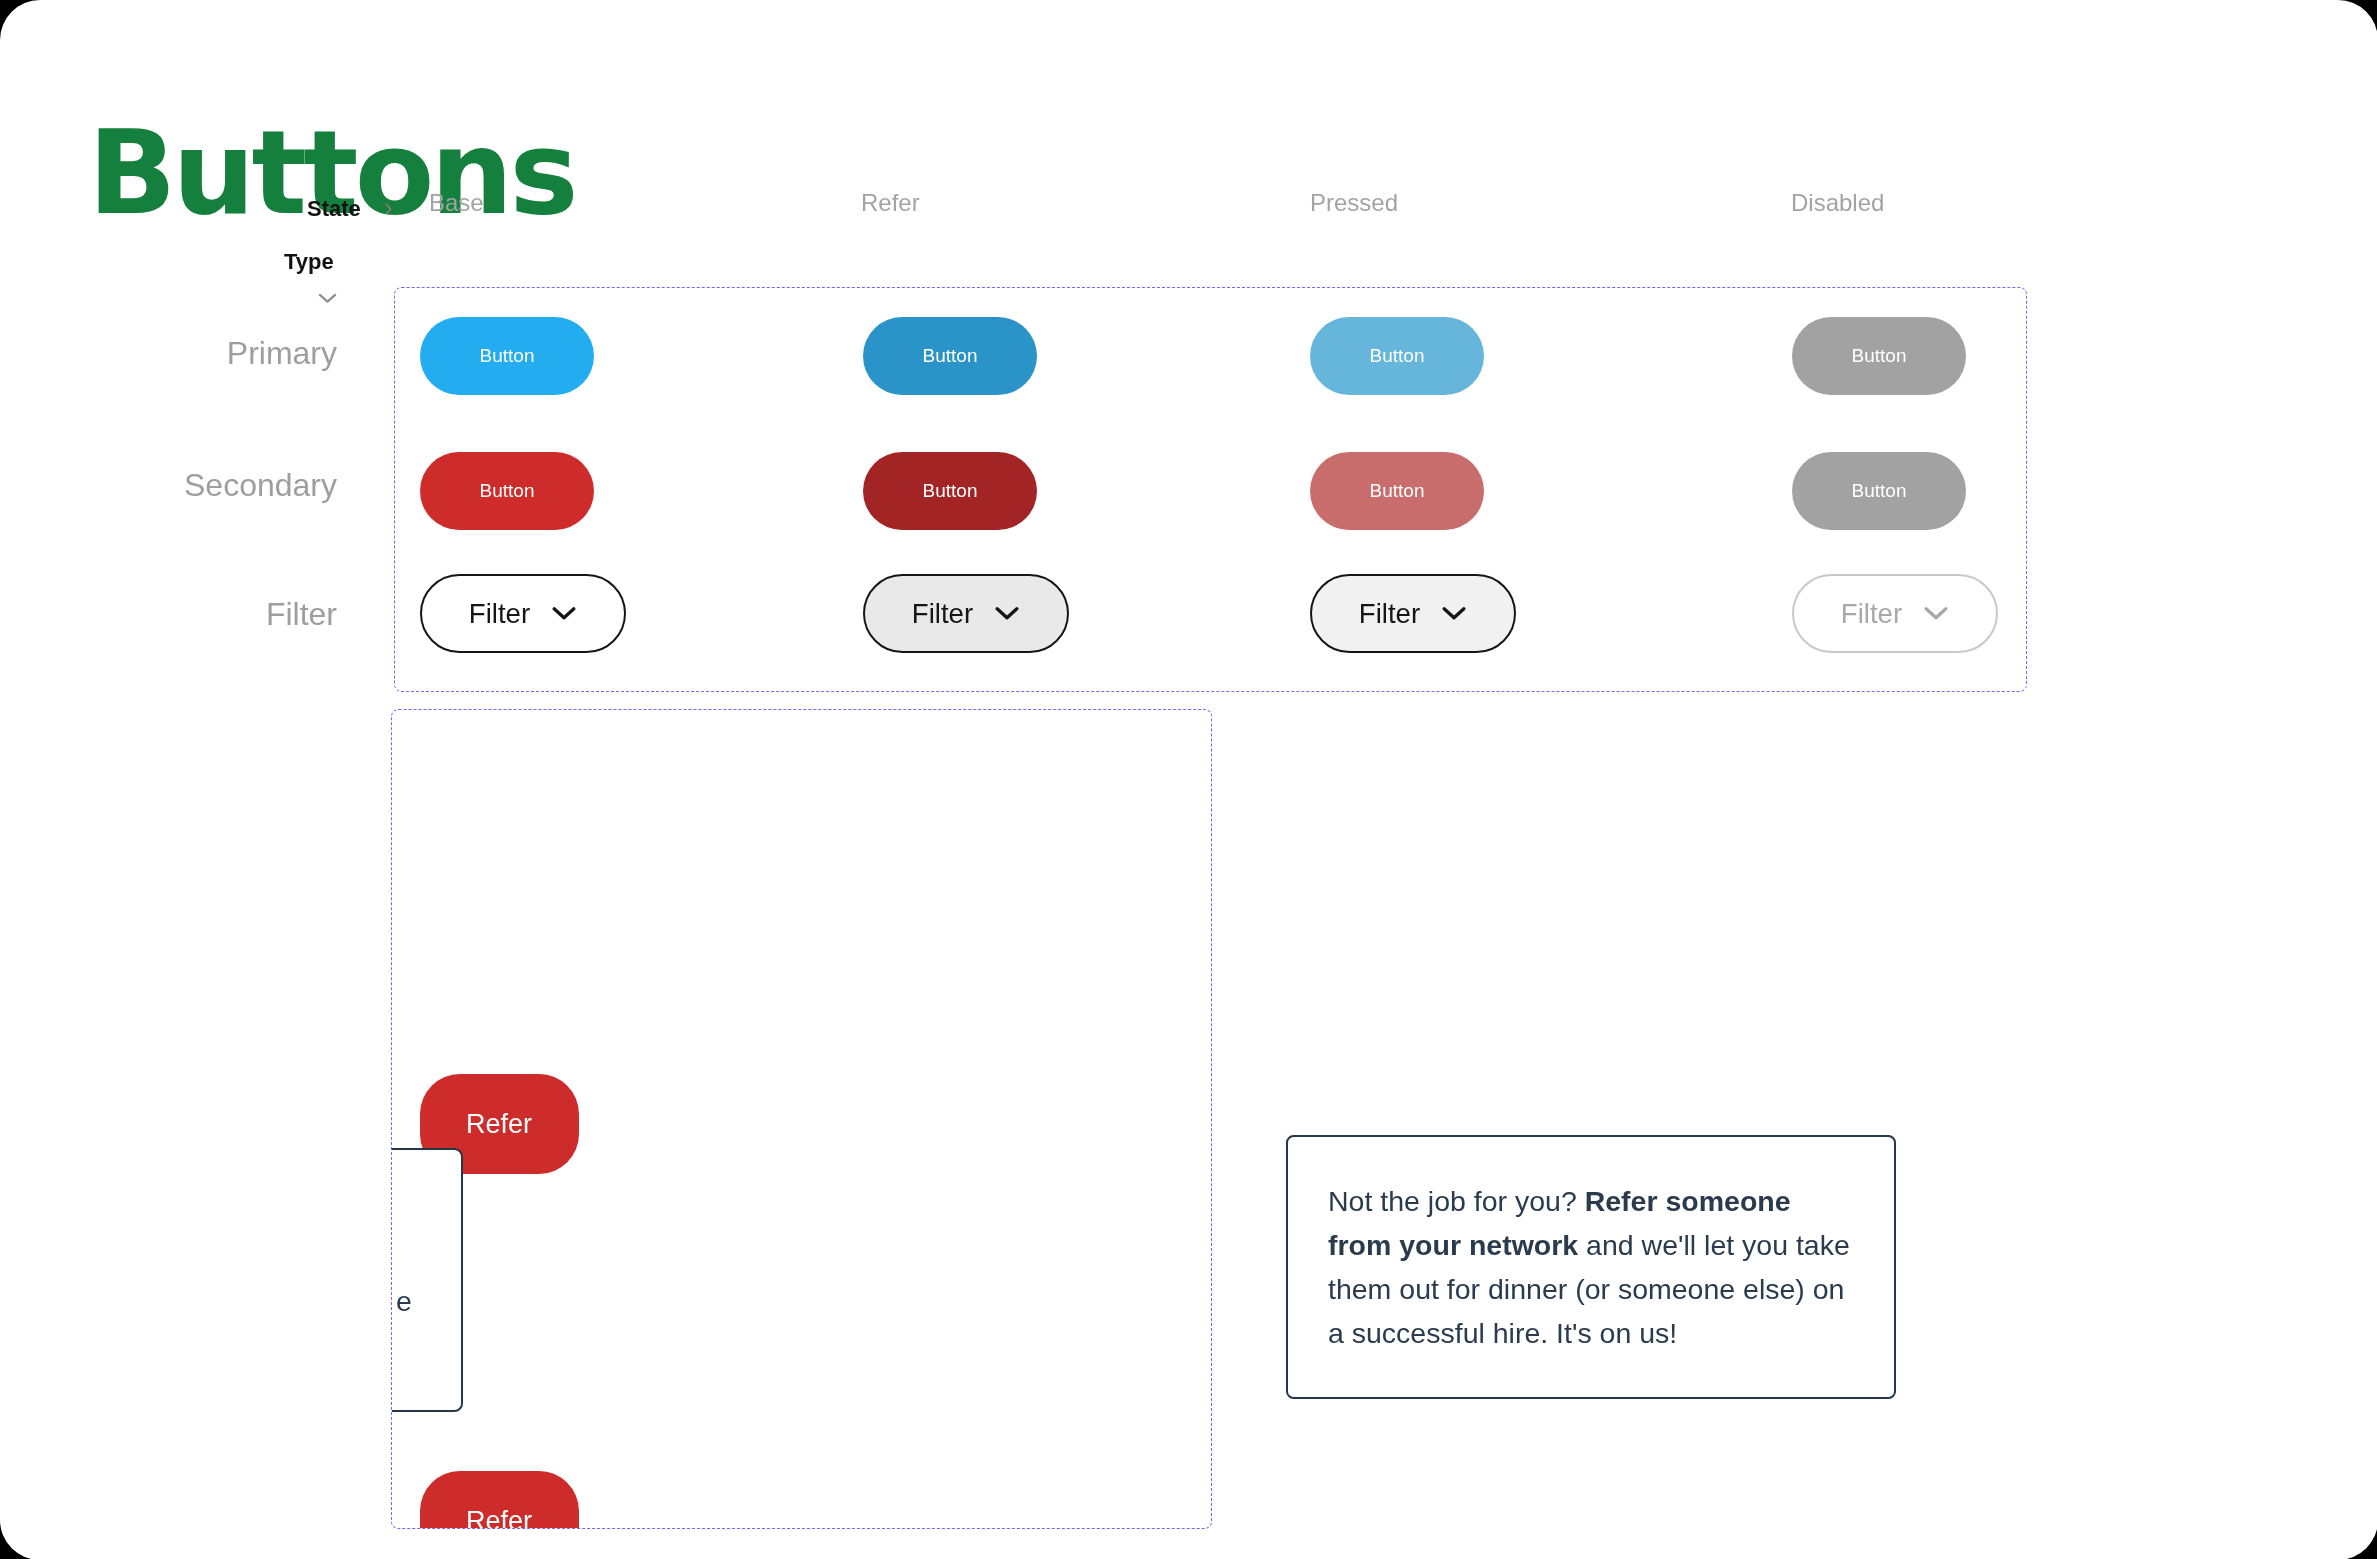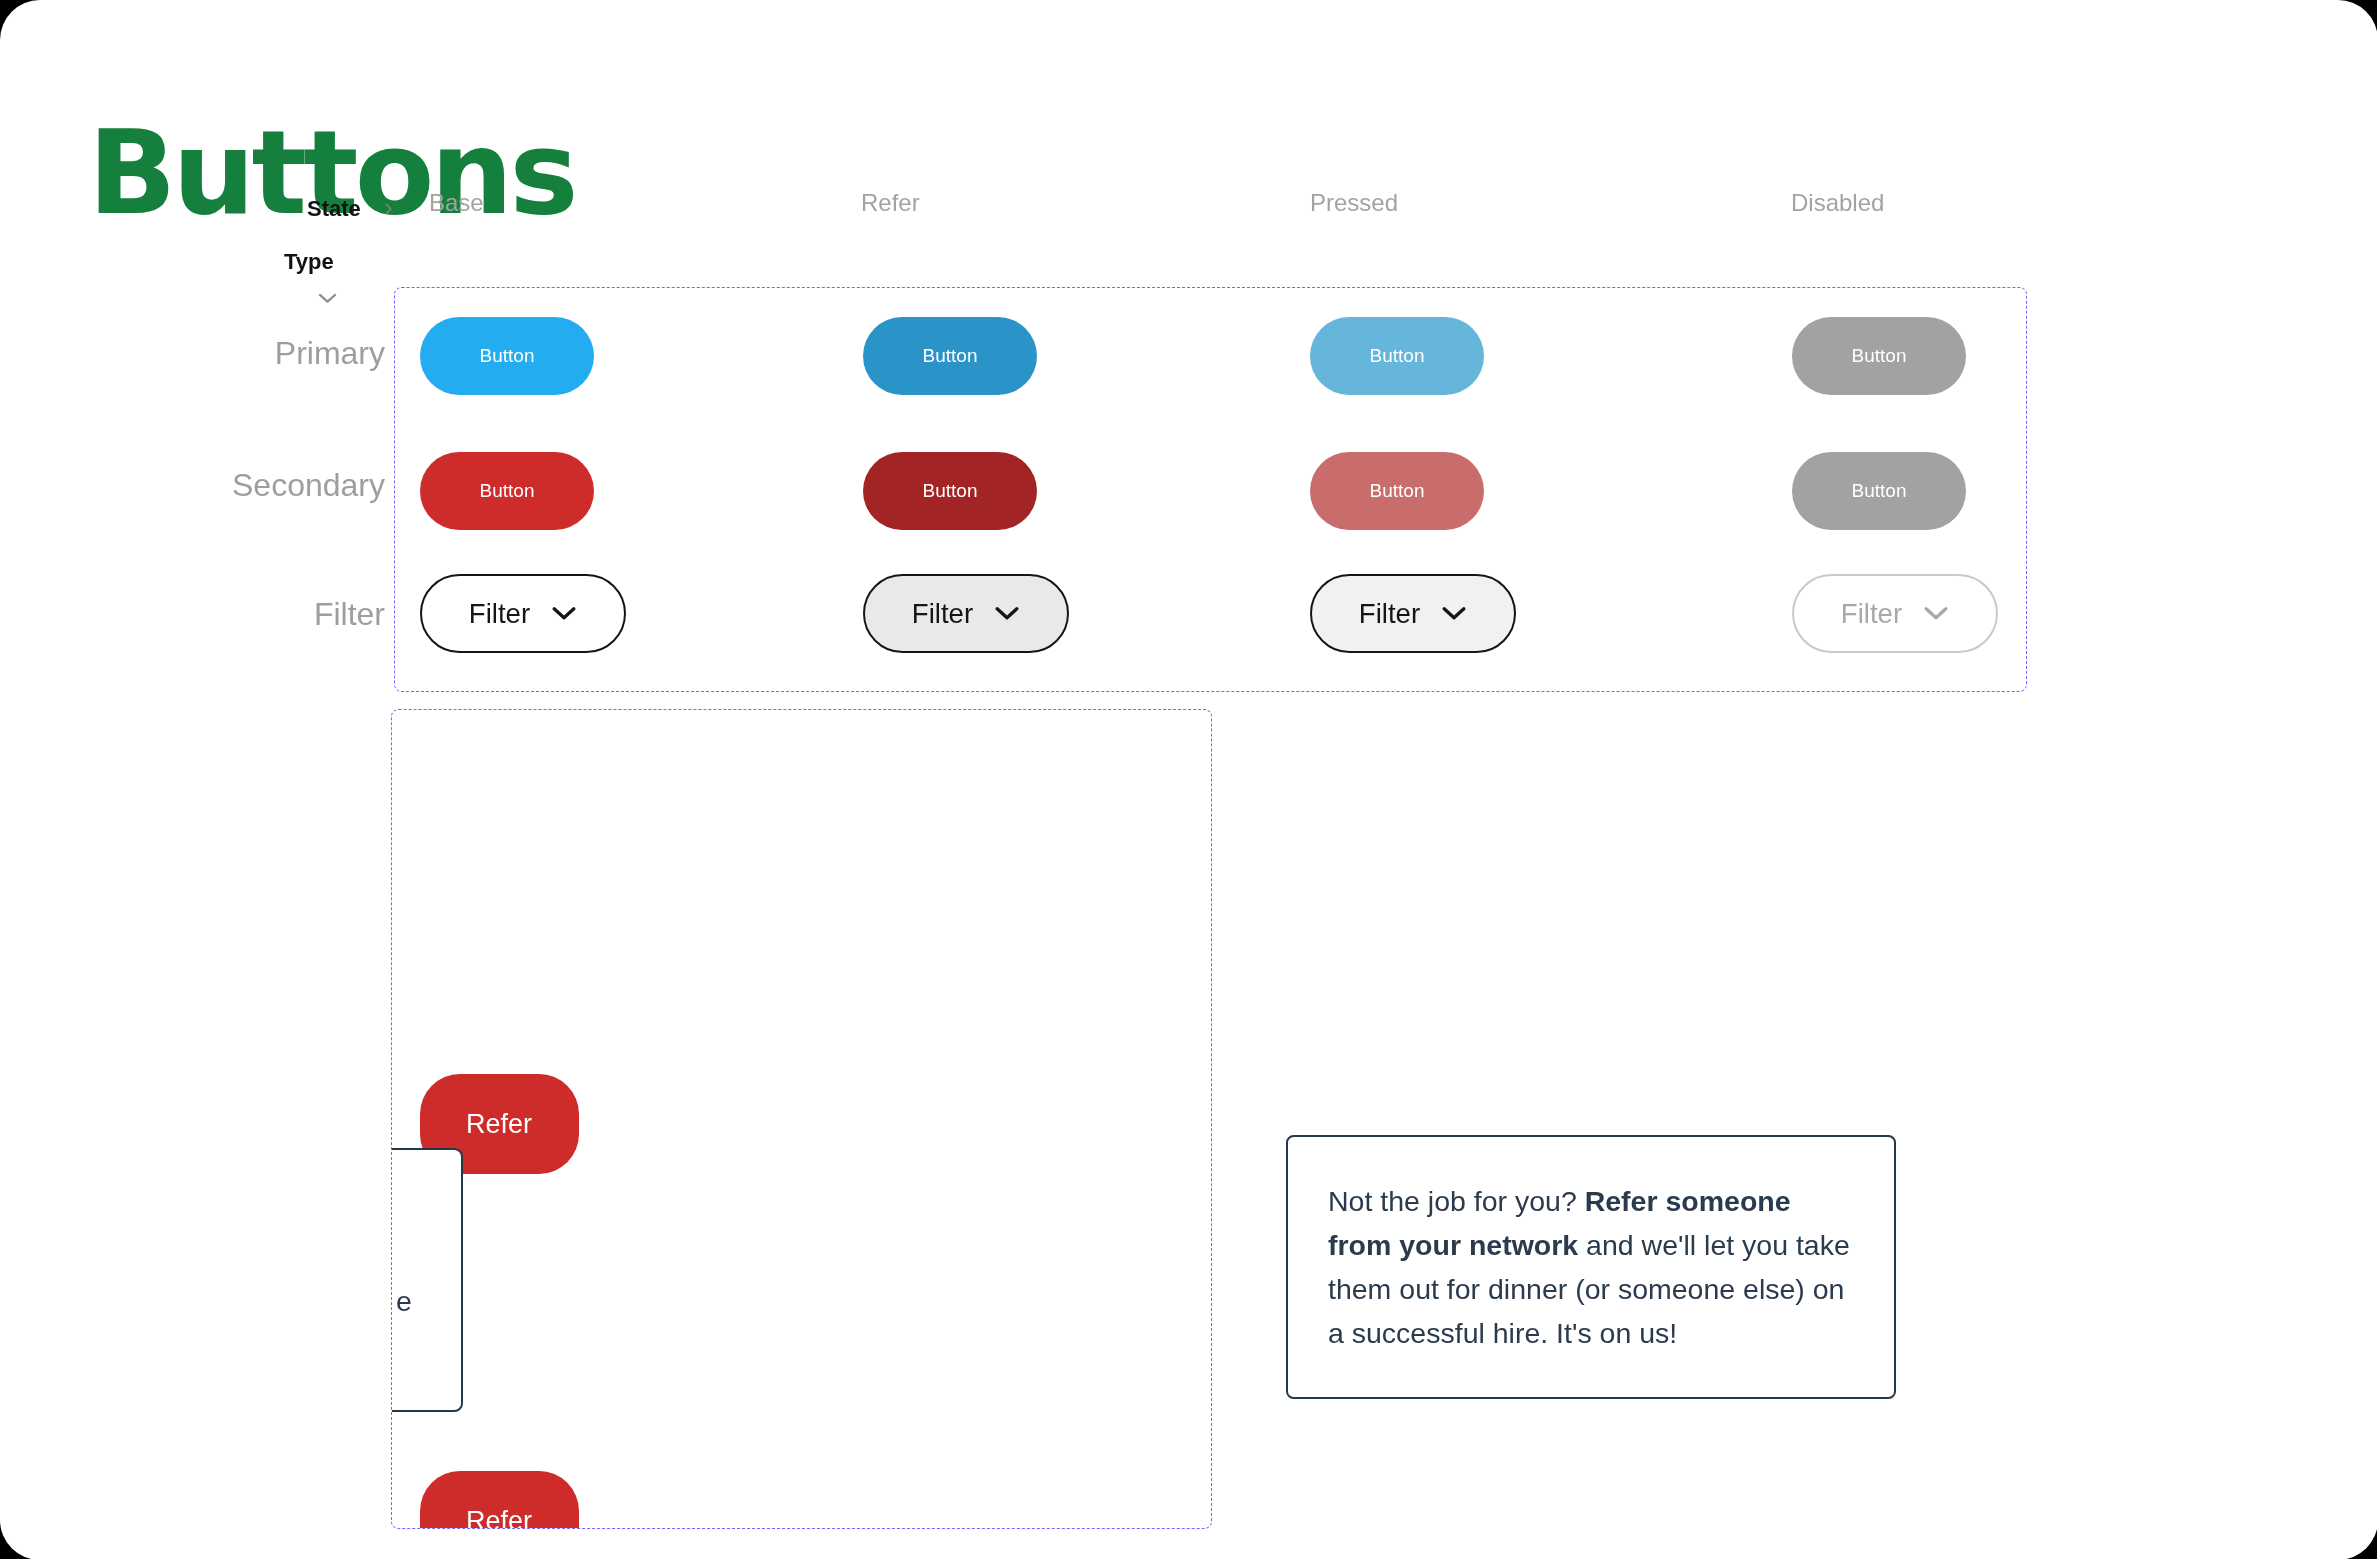--- a/index.html
+++ b/index.html
@@ -10,21 +10,21 @@
 
   .prop-label{position:absolute;font-size:22px;font-weight:bold;color:#121212;}
   .state-label{left:307px;top:196px;}
   .type-label{left:284px;top:249px;}
   .chev-right{position:absolute;left:384px;top:192px;font-size:26px;color:#7c7c7c;font-weight:400;}
   .type-chevron{position:absolute;left:318px;top:289px;color:#8f8f8f;}
 
   .col-header{position:absolute;top:189px;font-size:24px;color:#A3A3A3;}
   .col-h0{left:429px;} .col-h1{left:861px;} .col-h2{left:1310px;} .col-h3{left:1791px;}
 
-  .row-label{position:absolute;left:0;width:337px;text-align:right;font-size:32px;color:#9E9E9E;margin-left:48px;}
+  .row-label{position:absolute;left:0;width:337px;text-align:right;font-size:32px;color:#9E9E9E;}
   .row-l0{top:335px;} .row-l1{top:467px;text-align:right;} .row-l2{top:596px;}
 
   .frame{position:absolute;border:1.9px dashed var(--frame_purple);border-radius:7.6px;}
   .frame1{left:394px;top:287px;width:1631px;height:403px;}
   .frame2{left:391px;top:709px;width:819px;height:818px;overflow:hidden;}
 
   .btn{position:absolute;width:174px;height:78px;border-radius:39px;display:flex;align-items:center;justify-content:center;font-size:19px;color:#fff;border:none;padding:0;cursor:default;background:transparent;font-family:"Liberation Sans",sans-serif;}
   .c0{left:420px;} .c1{left:863px;} .c2{left:1310px;} .c3{left:1792px;}
   .r0{top:317px;} .r1{top:452px;}
   .p-base{background:var(--primary_base);}

